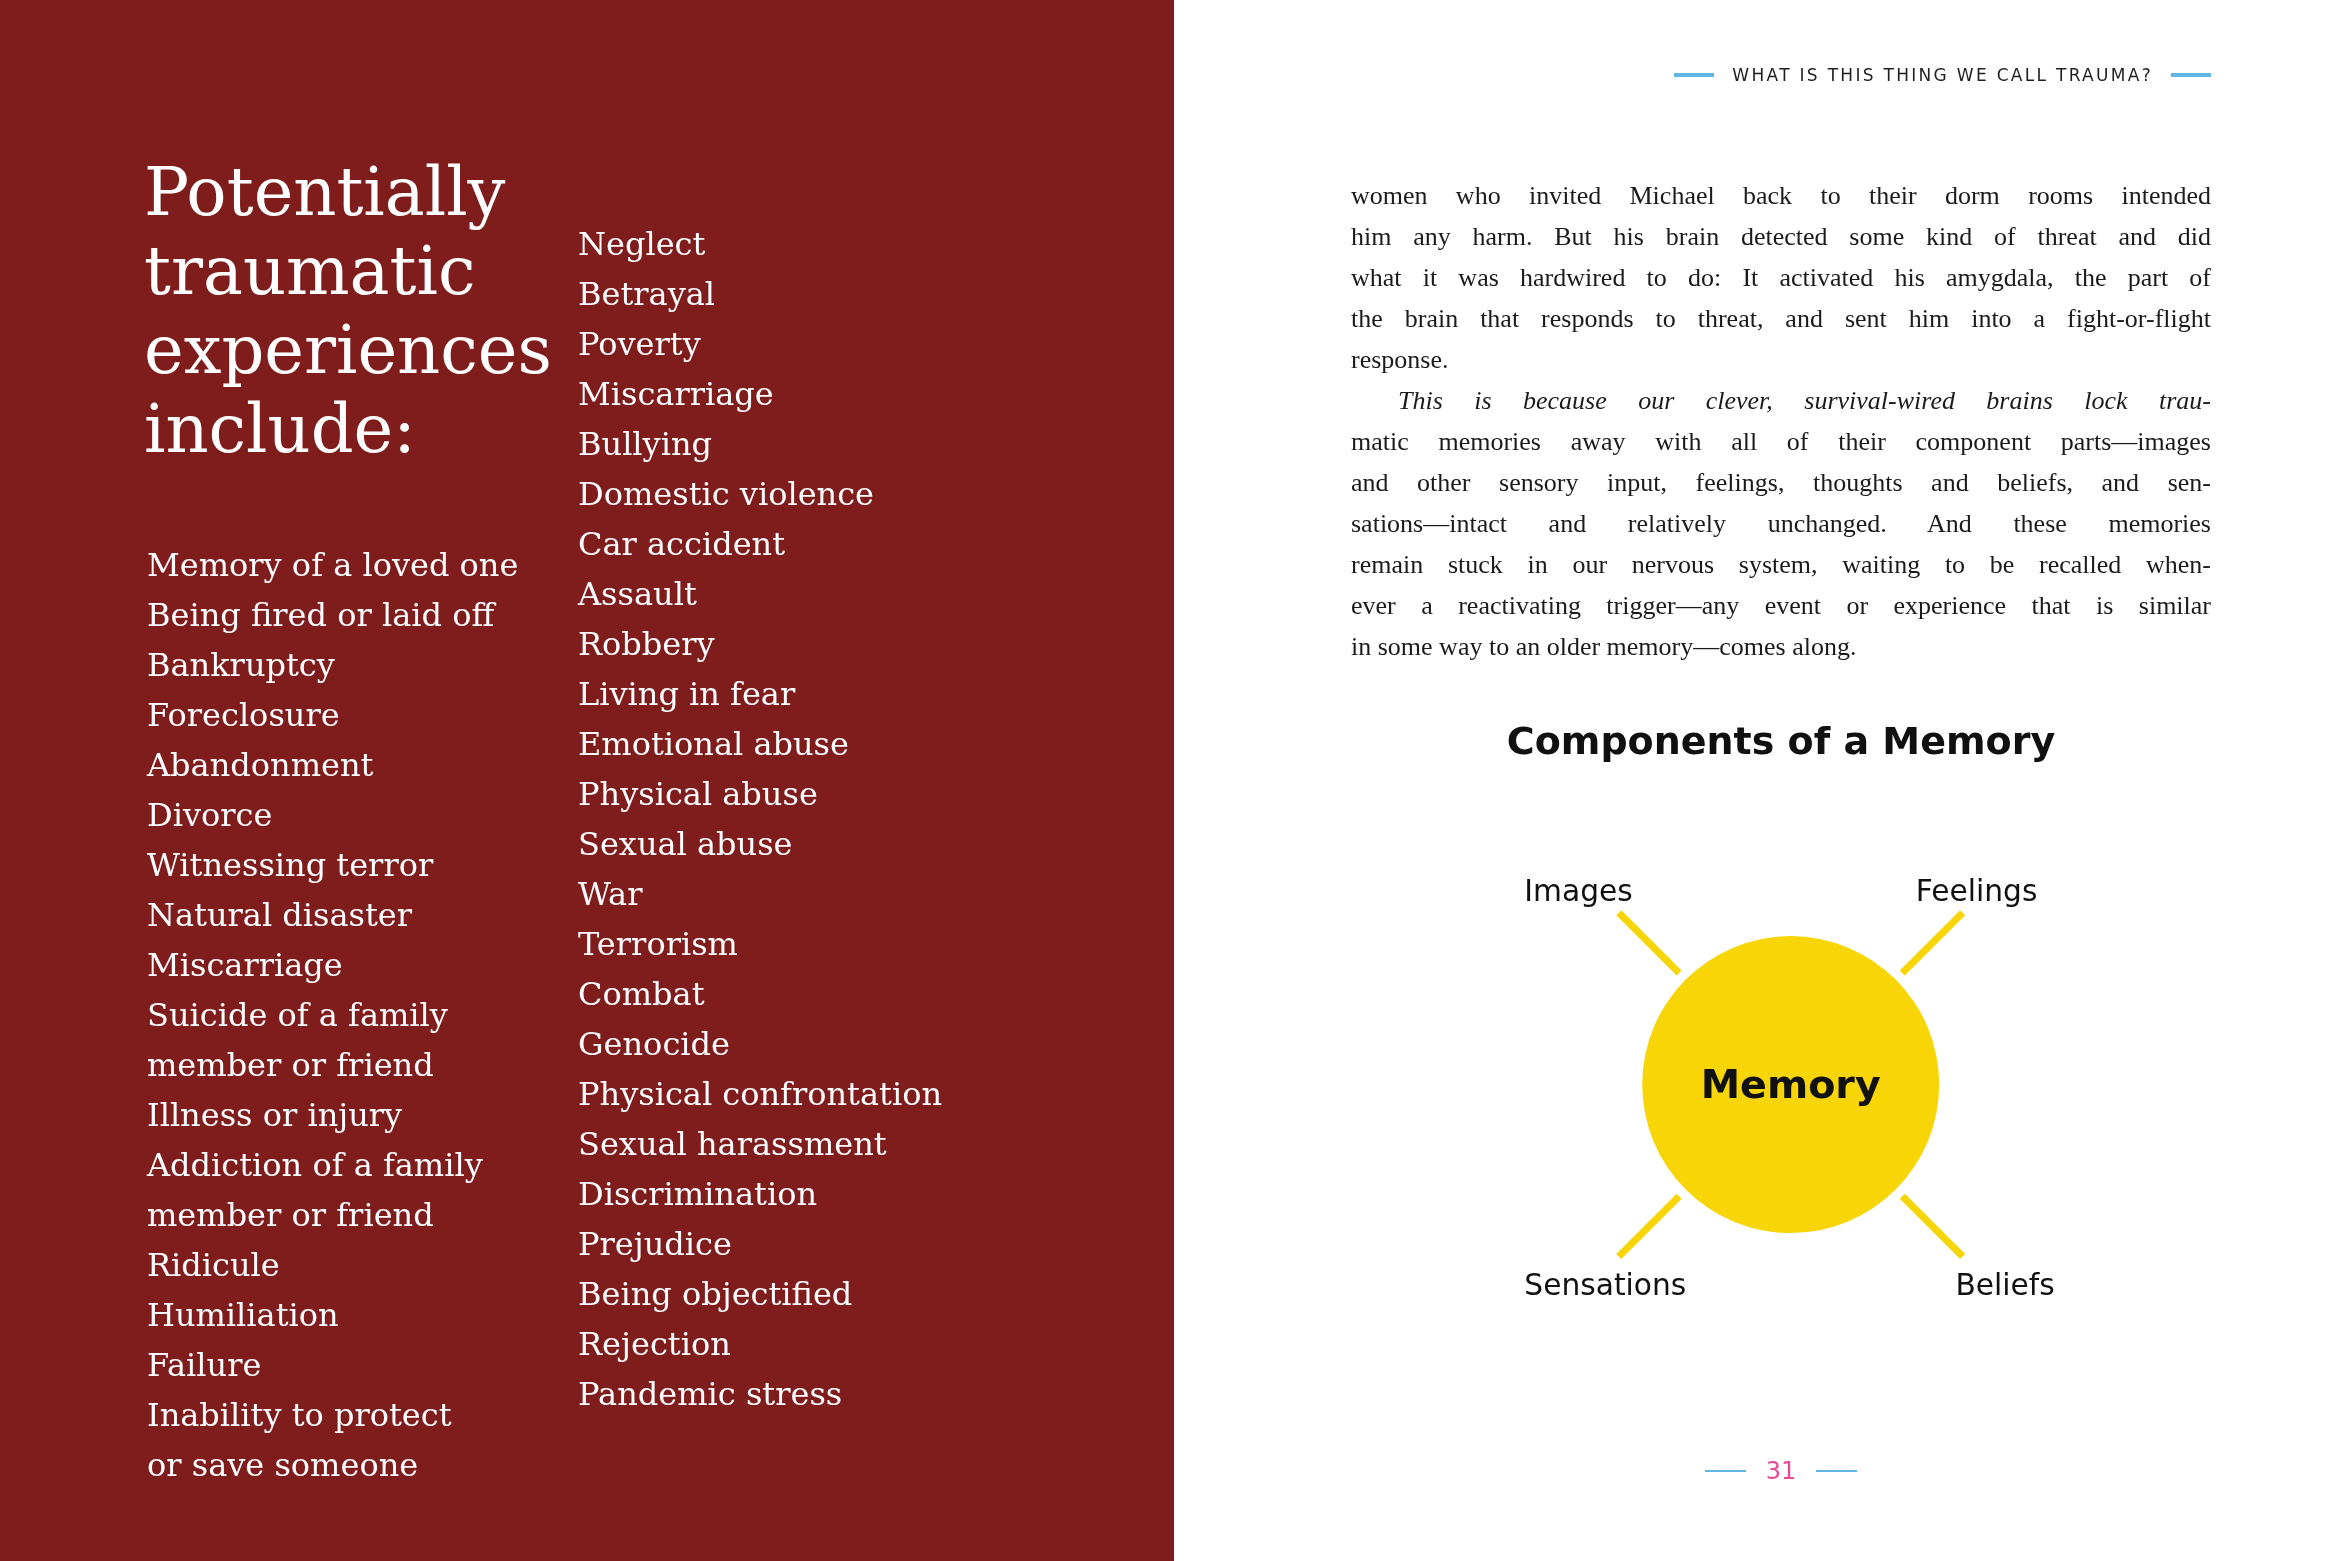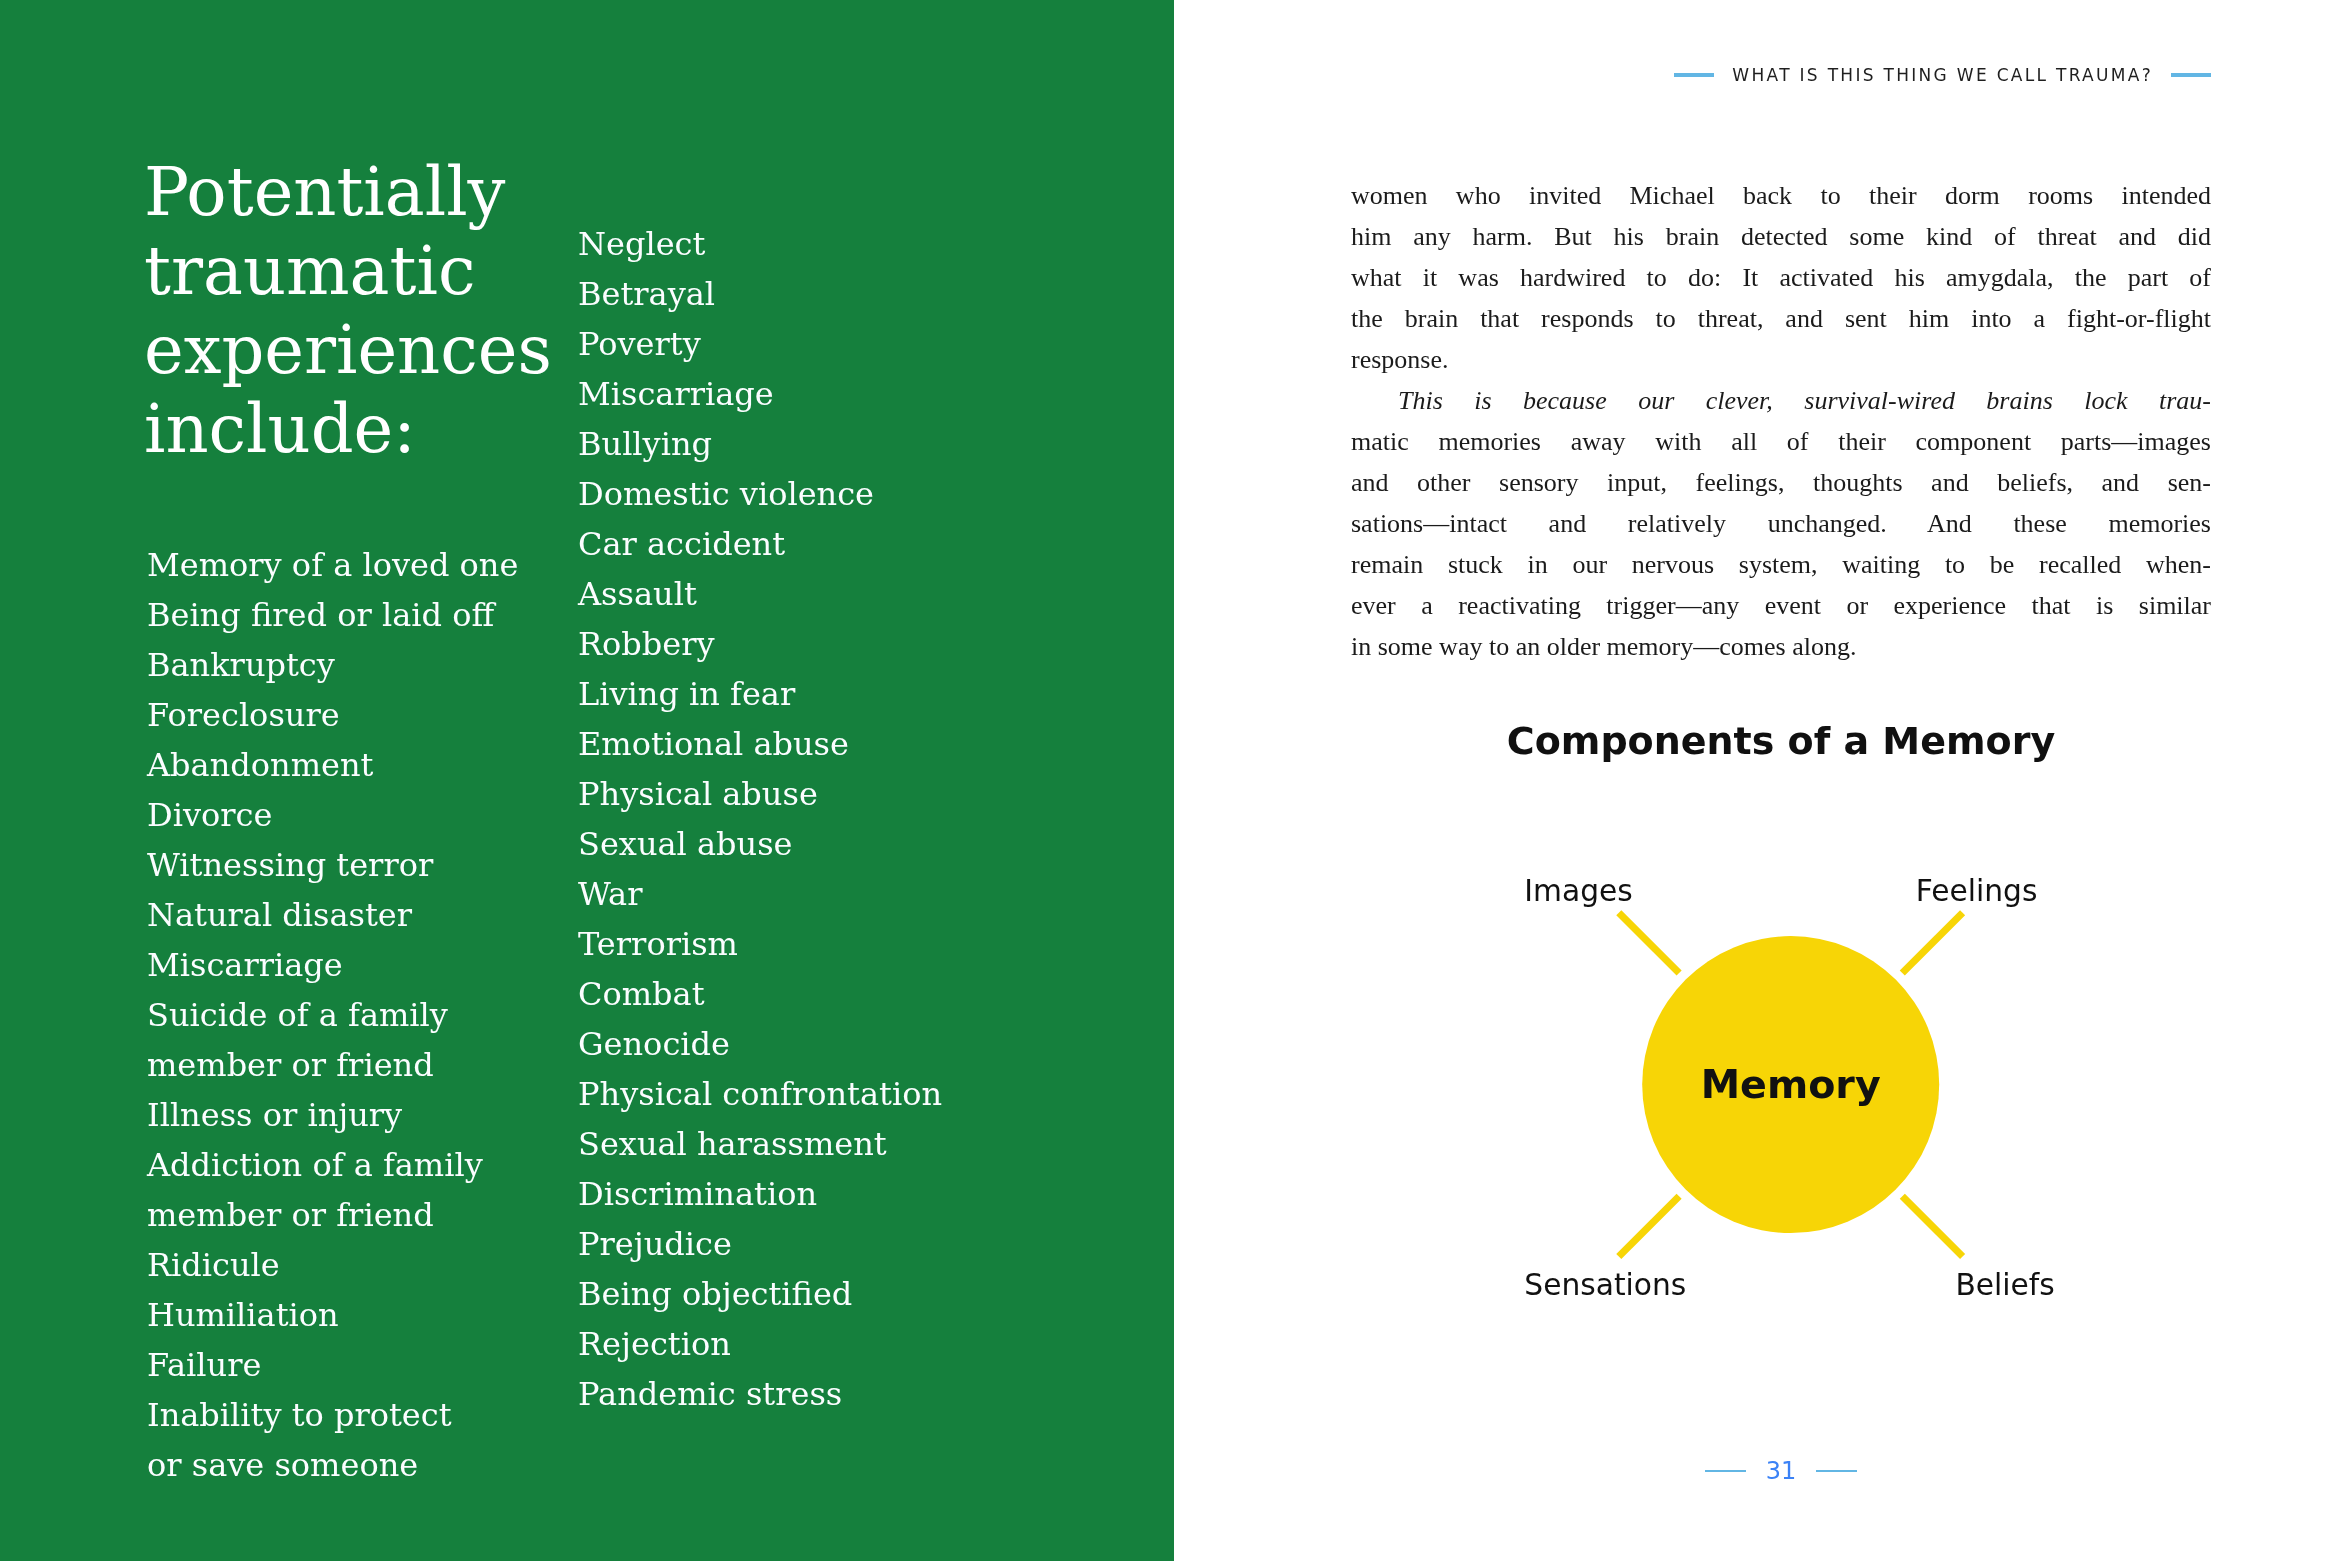--- a/index.html
+++ b/index.html
@@ -1,19 +1,19 @@
 <!DOCTYPE html>
 <html style="font-size:14.4px"><head>
 <meta charset="utf-8">
 <style>
   html,body{margin:0;padding:0;background:#e8e8e8;}
   .canvas{position:relative;width:2342px;height:1561px;background:#ffffff;overflow:hidden;
           font-family:"Liberation Serif",serif;}
   
-  .left-page{position:absolute;left:0;top:0;width:1174px;height:1561px;background:#15803d;}
+  .left-page{position:absolute;left:0;top:0;width:1174px;height:1561px;background:#7f1d1d;}
   .lp-title{position:absolute;left:144px;top:153px;font-family:"DejaVu Serif",serif;
             font-size:67px;line-height:79px;color:#ffffff;white-space:pre-line;}
   .lp-col{position:absolute;font-family:"DejaVu Serif",serif;font-size:32px;line-height:50px;
           color:#FBFDFF;}
   .lp-col1{left:147px;top:540px;width:428px;}
   .lp-col2{left:578px;top:219px;width:590px;}
   .lp-item{white-space:pre-line;}
   
   .right-page{position:absolute;left:1174px;top:0;width:1168px;height:1561px;background:#ffffff;}
   .runhead{position:absolute;left:1351px;top:65px;width:860px;display:flex;align-items:center;
@@ -29,21 +29,21 @@
   .indent{text-indent:47px;font-style:italic;}
   .diagram-title{position:absolute;left:1351px;top:719px;width:860px;text-align:center;
                  font-family:"DejaVu Sans",sans-serif;font-weight:bold;font-size:38px;color:#101010;}
   .diagram{position:absolute;left:1477px;top:838px;}
   .diagram text{font-family:"DejaVu Sans",sans-serif;fill:#111111;}
   .diagram .node-label{font-size:33px;}
   .diagram .memory-label{font-size:44px;font-weight:bold;}
   .pagenum-row{position:absolute;left:1351px;top:1457px;width:860px;display:flex;
                align-items:center;justify-content:center;gap:20px;}
   .pagenum-row .dash{width:41px;height:2.7px;}
-  .pagenum{font-family:"DejaVu Sans",sans-serif;font-size:24px;color:#3b82f6;}
+  .pagenum{font-family:"DejaVu Sans",sans-serif;font-size:24px;color:#ec4899;}
 </style>
 </head>
 <body>
 
 <div class="canvas">
 
   <div class="left-page">
     <div class="lp-title">Potentially
 traumatic
 experiences

